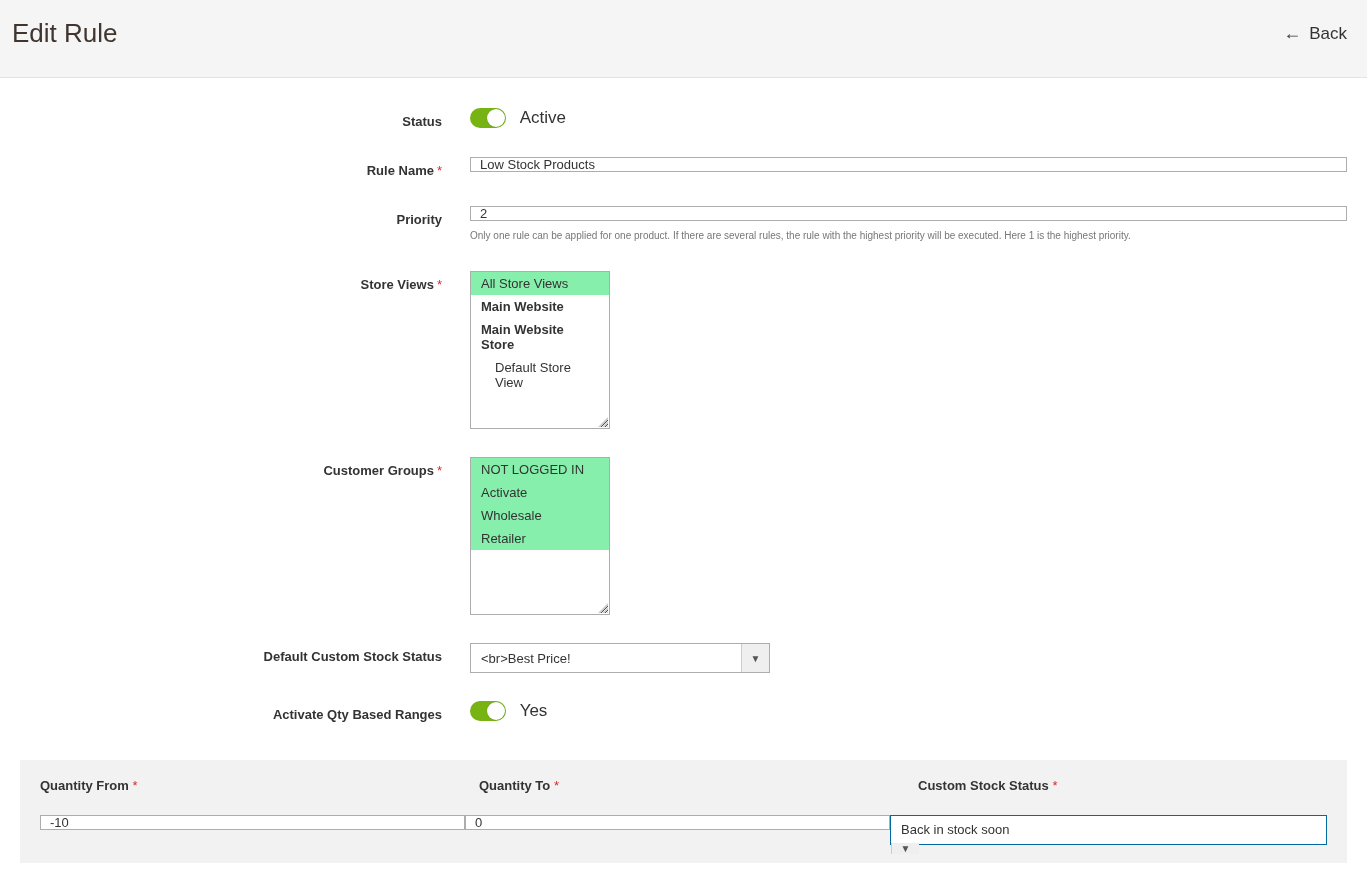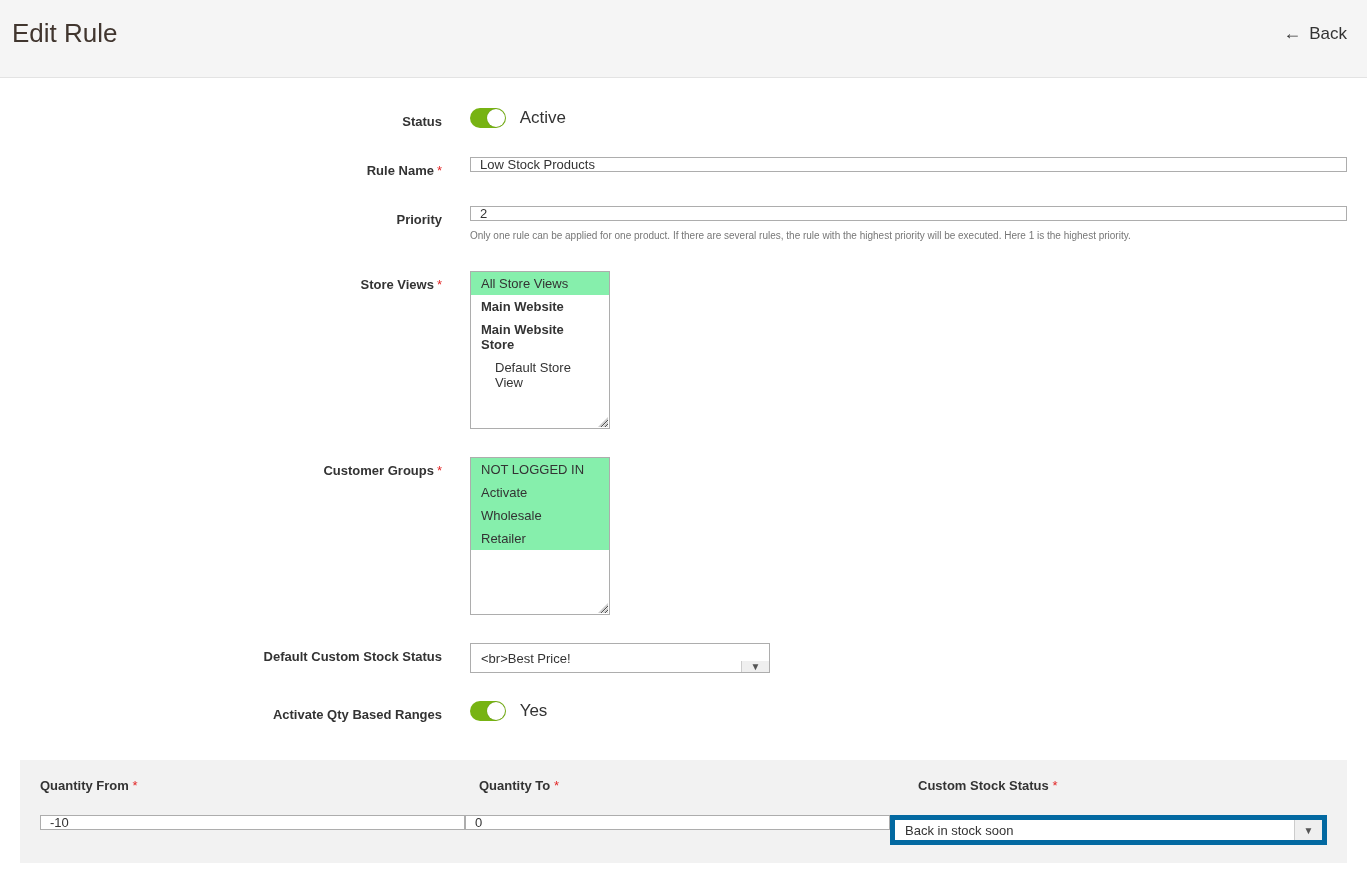--- a/index.html
+++ b/index.html
@@ -99,21 +99,20 @@
     border-color: transparent transparent #ccc transparent;
     pointer-events: none;
   }
   .dropdown {
     display: flex;
     width: 300px;
     border: 1px solid #adadad;
     height: 30px;
     background: #fff;
     cursor: pointer;
-    align-items: flex-end;
   }
   .dropdown .val { flex: 1; padding: 6px 10px; font-size: 13px; color:#333; display:flex; align-items:center; }
   .dropdown .caret {
     width: 28px;
     background: #efefef;
     border-left: 1px solid #ccc;
     display: flex;
     align-items: center;
     justify-content: center;
     font-size: 10px;
@@ -129,24 +128,25 @@
   .qty-col .req { color: #e22626; font-weight: normal; }
   .qty-inputs { display: flex; }
   .qty-inputs .cell { }
   .qty-from-col { width: 425px; }
   .qty-to-col { width: 425px; }
   .qty-status-col { flex: 1; }
   .qty-inputs input.text-input { width: 100%; }
   .qty-status-select {
     display: flex;
     width: 100%;
-    border: 5px solid #0369a1;
+    border: 1px solid #0369a1;
     height: 30px;
     background: #fff;
     cursor: pointer;
+    flex-direction: column;
   }
   .qty-status-select .val { flex: 1; padding: 6px 10px; font-size: 13px; color:#333; display:flex; align-items:center; }
   .qty-status-select .caret { width: 28px; background: #efefef; border-left: 1px solid #ccc; display:flex; align-items:center; justify-content:center; font-size:10px; color:#555; }
 </style>
 </head>
 <body>
 
 <div class="page-header">
   <h1>Edit Rule</h1>
   <div class="back-btn">

